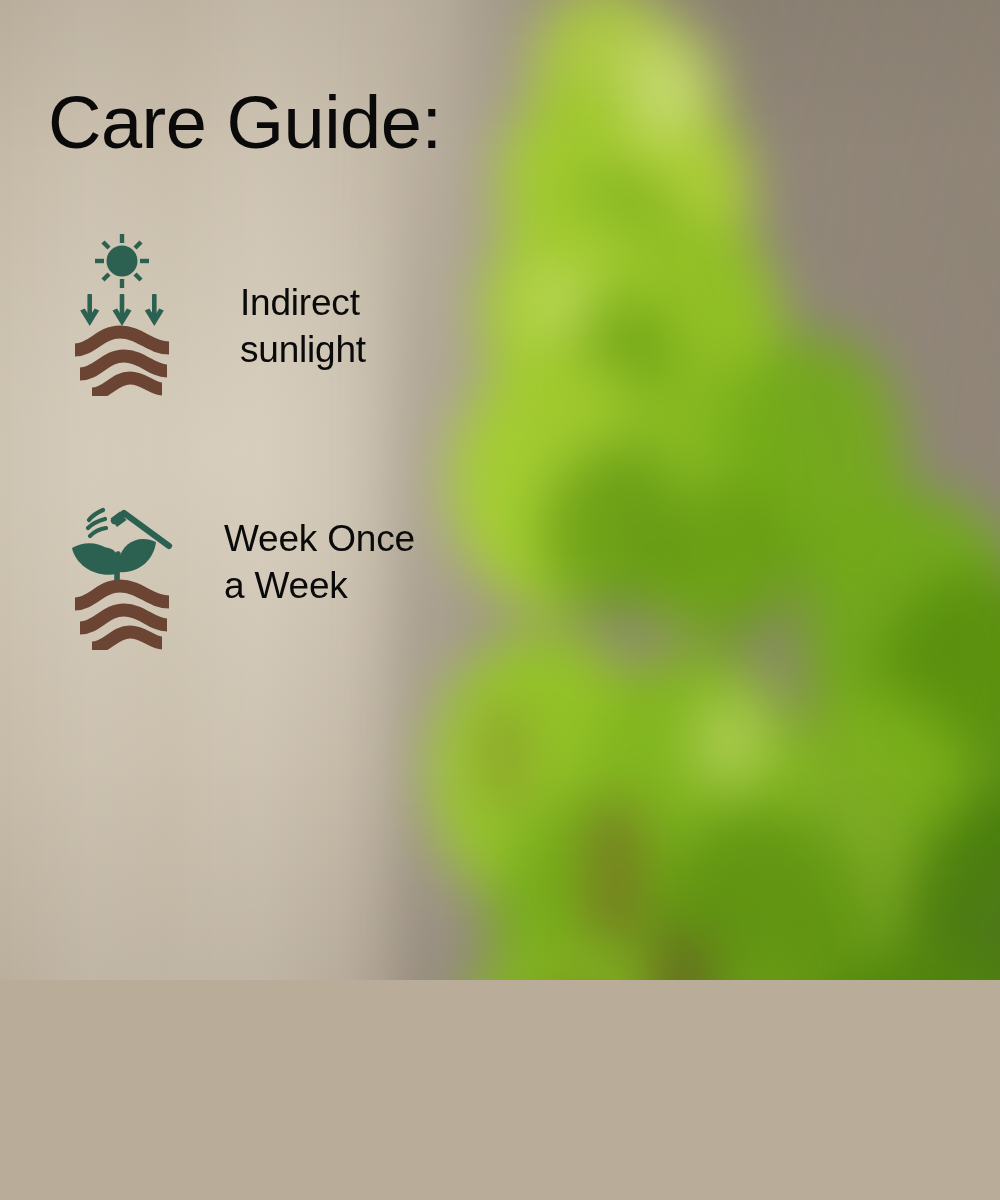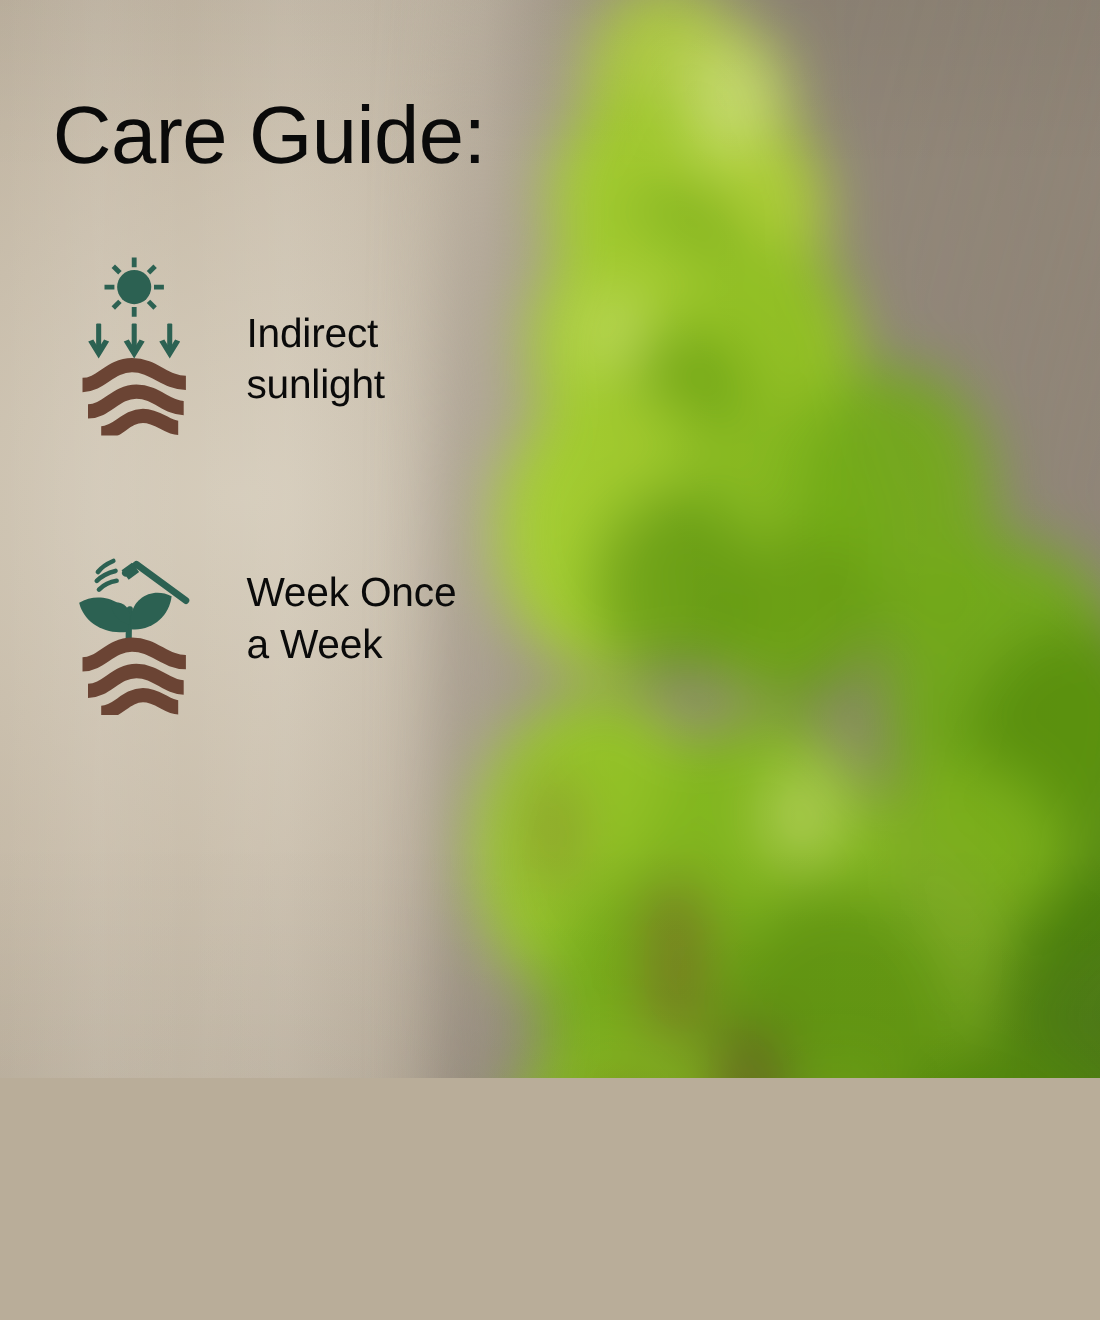--- a/index.html
+++ b/index.html
@@ -97,21 +97,21 @@
     color: #0a0a0a;
     font-family: "Liberation Sans", sans-serif;
     white-space: nowrap;
   }
 
   .care-row {
     position: absolute;
     display: flex;
     align-items: flex-start;
   }
-  #care-row-sunlight { left: 70px; top: 228px; }
+  #care-row-sunlight { left: 70px; top: 228px; gap: 16px; }
   #care-row-water   { left: 70px; top: 500px; }
 
   .care-icon {
     width: 104px;
     height: 168px;
     flex: 0 0 104px;
     display: block;
   }
   #care-row-water .care-icon { height: 150px; }
 

